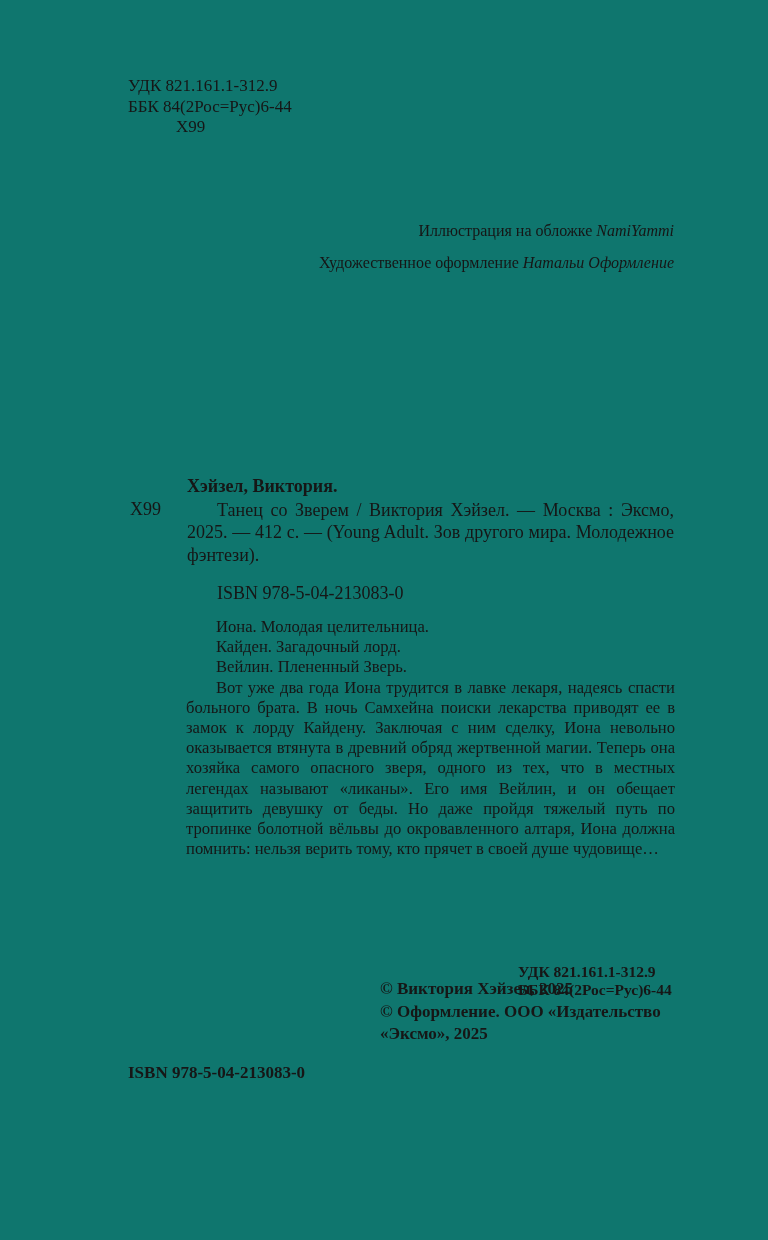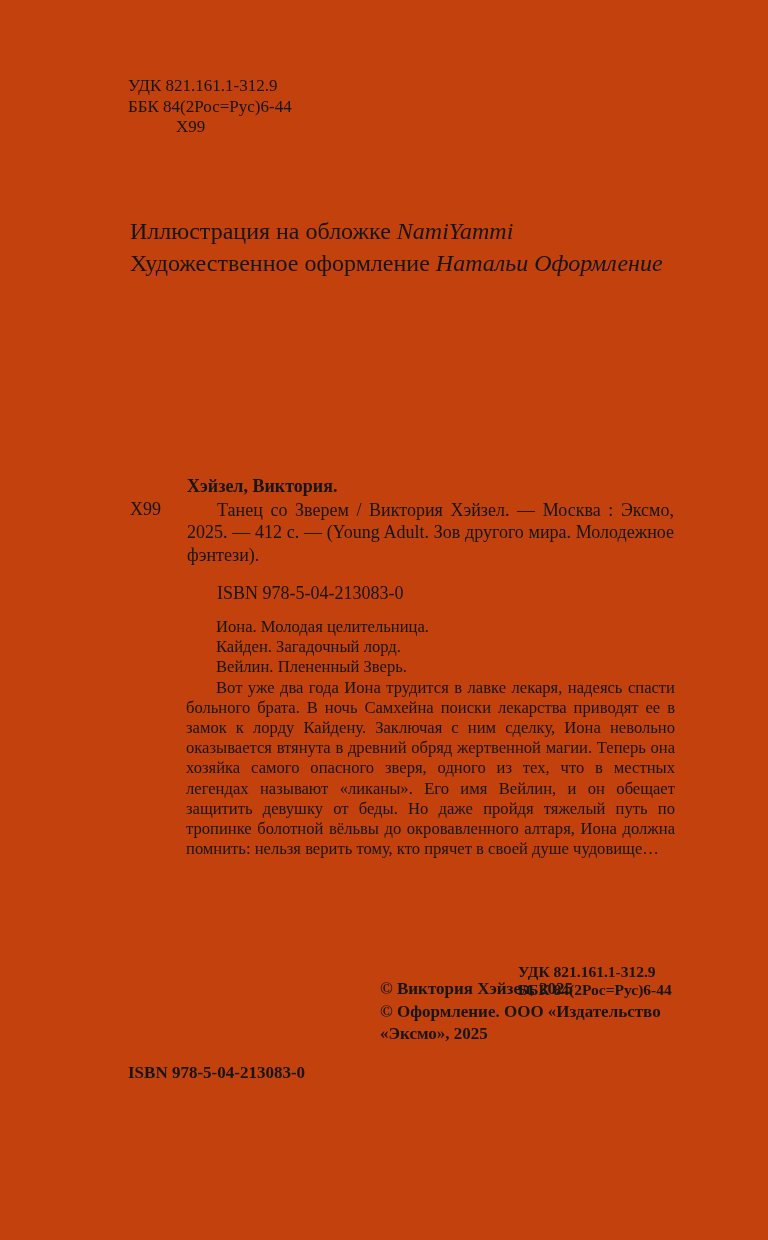--- a/index.html
+++ b/index.html
@@ -1,33 +1,33 @@
 <!DOCTYPE html>
 <html><head>
 <meta charset="utf-8">
 <style>
   html, body { margin: 0; padding: 0; background: #e8e8e8; }
   .page {
     position: relative;
     width: 768px;
     height: 1240px;
     margin: 0 auto;
-    background: #c2410c;
+    background: #0f766e;
     font-family: "Liberation Serif", "DejaVu Serif", serif;
     color: #161616;
     overflow: hidden;
   }
   .block { position: absolute; }
 
   
   #top-class { left: 128px; top: 76px; font-size: 17px; line-height: 20.5px; white-space: nowrap; }
   #top-class .code-line { padding-left: 48px; }
 
   
-  #credits { left: 130px; top: 215px; width: 544px; text-align: left; font-size: 24px; line-height: 32px; }
+  #credits { left: 130px; top: 215px; width: 544px; text-align: right; font-size: 16px; line-height: 32px; }
   #credits .it { font-style: italic; }
 
   
   #card-author { left: 187px; top: 476px; font-size: 18px; font-weight: bold; }
   #card-code { left: 130px; top: 499px; font-size: 18px; }
   #card-desc { left: 187px; top: 499px; width: 487px; font-size: 18px; line-height: 22.4px; text-align: justify; text-indent: 30px; }
   #card-isbn { left: 217px; top: 583px; font-size: 18px; }
 
   
   #annotation { left: 186px; top: 617px; width: 489px; font-size: 16.6px; line-height: 20.2px; text-align: justify; }

